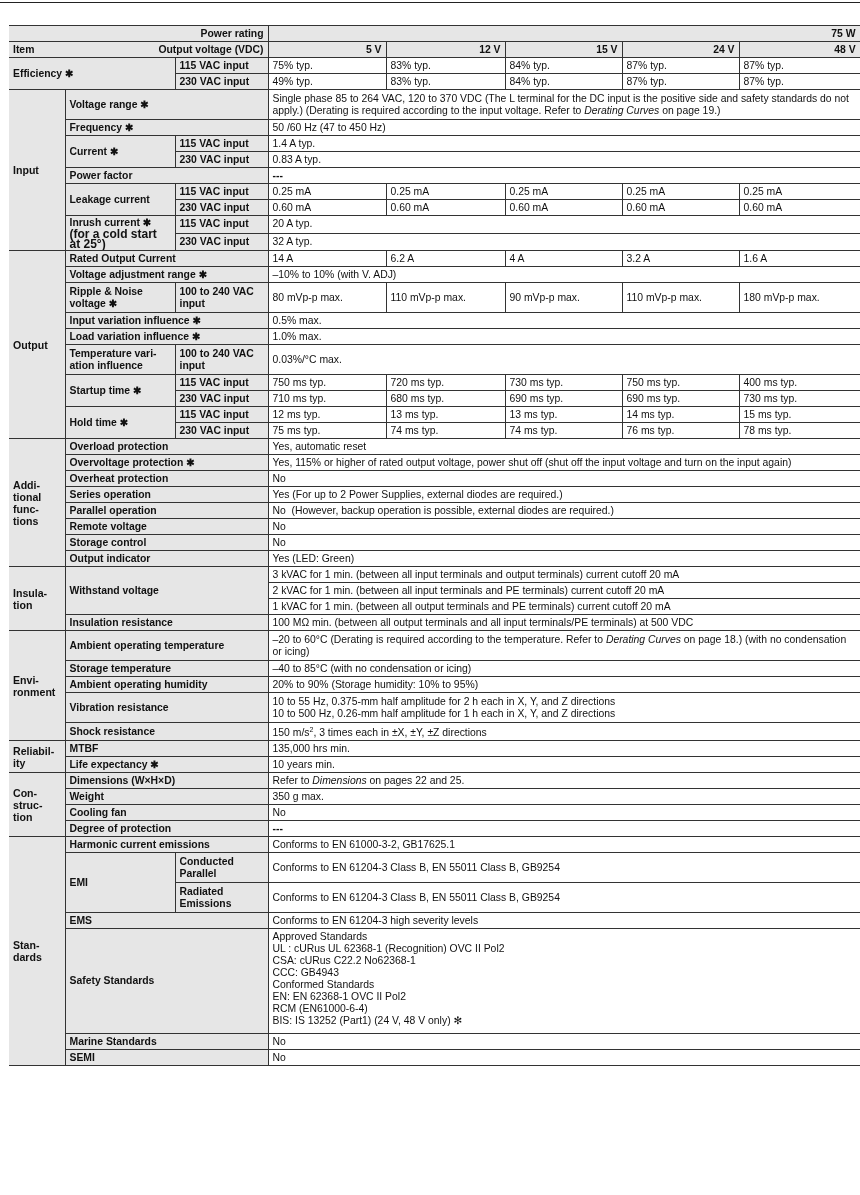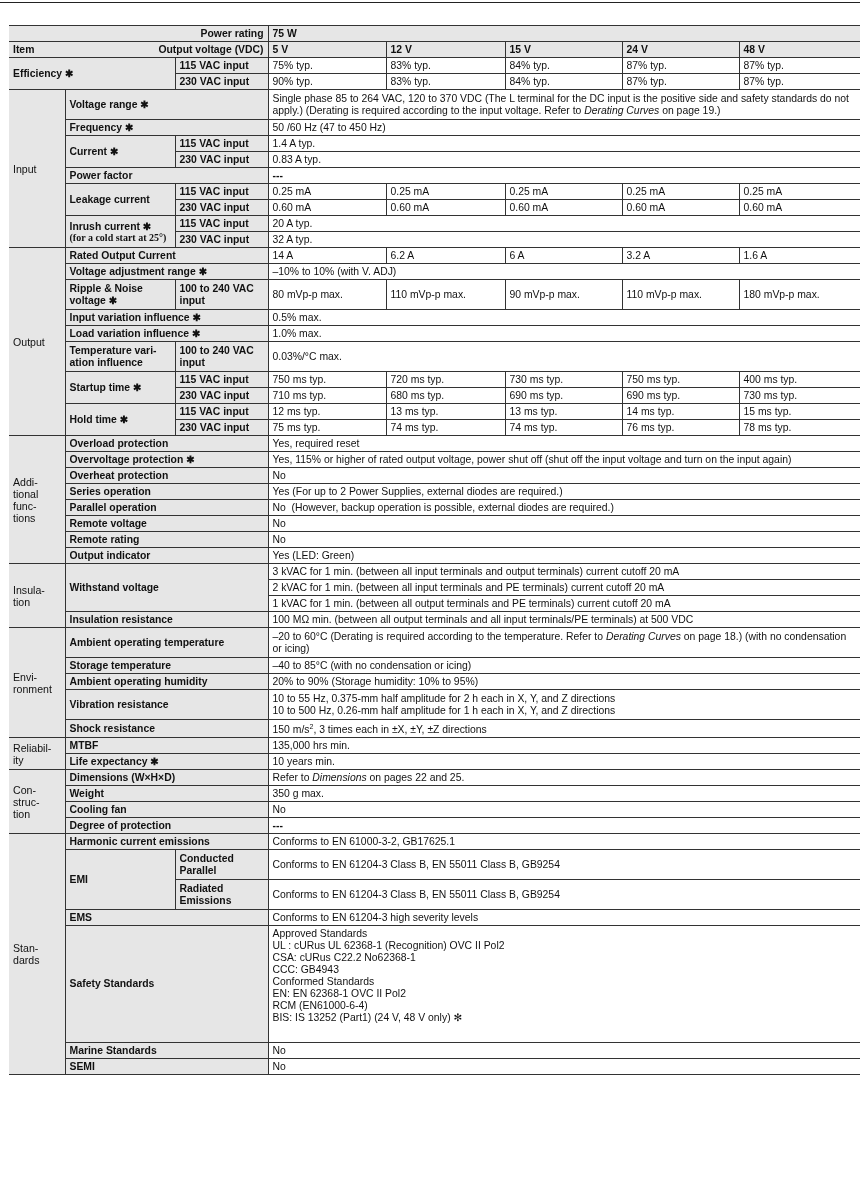--- a/index.html
+++ b/index.html
@@ -1,27 +1,27 @@
 <!DOCTYPE html>
 <html><head>
 <meta charset="utf-8">
 <style>
   html, body { margin: 0; padding: 0; background: #ffffff; }
   body { width: 860px; height: 1195px; position: relative; font-family: "Liberation Sans", sans-serif; color: #111; }
   .topline { position: absolute; left: 0; top: 2px; width: 860px; height: 0; border-top: 1px solid #222; }
   table.spec { position: absolute; left: 9px; top: 17px; width: 851px; border-collapse: collapse; table-layout: fixed; font-size: 10.4px; line-height: 12px; margin-top: 8px; }
   table.spec td { border: 1px solid #333; padding: 1px 4px; vertical-align: middle; overflow: hidden; }
   table.spec td.g { background: #e6e6e6; font-weight: bold; }
-  table.spec td.cat { background: #e6e6e6; font-weight: normal; font-size: 10.6px; border-left: none; }
+  table.spec td.cat { background: #e6e6e6; font-weight: bold; font-size: 10.6px; border-left: none; }
   table.spec td.v { background: #fff; font-weight: normal; }
-  table.spec td.hdr { background: #e6e6e6; font-weight: bold; text-align: left; }
+  table.spec td.hdr { background: #e6e6e6; font-weight: bold; text-align: right; }
   table.spec td.right { text-align: right; }
   table.spec tr { height: 16px; }
   .ast { font-size: 10px; }
-  .small { font-size: 10px; font-weight: bold; display: block; line-height: 10px; font-family: Liberation Serif, serif; }
+  .small { font-size: 12px; font-weight: bold; display: block; line-height: 10px; }
   .pre { white-space: pre-line; }
   .noLB { border-left: none !important; }
   em { }
 </style>
 </head>
 <body>
 
 <div class="topline"></div>
 
 <table class="spec">
@@ -57,21 +57,21 @@
     <td class="g noLB" colspan="2" rowspan="2"><span>Efficiency</span> <span class="ast">✱</span></td>
     <td class="g">115 VAC input</td>
     <td class="v">75% typ.</td>
     <td class="v">83% typ.</td>
     <td class="v">84% typ.</td>
     <td class="v">87% typ.</td>
     <td class="v">87% typ.</td>
   </tr>
   <tr>
     <td class="g">230 VAC input</td>
-    <td class="v">90% typ.</td>
+    <td class="v">49% typ.</td>
     <td class="v">83% typ.</td>
     <td class="v">84% typ.</td>
     <td class="v">87% typ.</td>
     <td class="v">87% typ.</td>
   </tr>
 
   <tr style="height:30px">
     <td class="cat" rowspan="9">Input</td>
     <td class="g" colspan="2"><span>Voltage range</span> <span class="ast">✱</span></td>
     <td class="v" colspan="5"><span>Single phase 85 to 264 VAC, 120 to 370 VDC (The L terminal for the DC input is the positive side and safety standards do not apply.) (Derating is required according to the input voltage. Refer to </span><em>Derating Curves</em><span> on page 19.)</span></td>
@@ -118,21 +118,21 @@
   <tr>
     <td class="g">230 VAC input</td>
     <td class="v" colspan="5">32 A typ.</td>
   </tr>
 
   <tr>
     <td class="cat" rowspan="11">Output</td>
     <td class="g" colspan="2">Rated Output Current</td>
     <td class="v">14 A</td>
     <td class="v">6.2 A</td>
-    <td class="v">6 A</td>
+    <td class="v">4 A</td>
     <td class="v">3.2 A</td>
     <td class="v">1.6 A</td>
   </tr>
   <tr>
     <td class="g" colspan="2"><span>Voltage adjustment range</span> <span class="ast">✱</span></td>
     <td class="v" colspan="5">–10% to 10% (with V. ADJ)</td>
   </tr>
   <tr style="height:30px">
     <td class="g"><span>Ripple &amp; Noise voltage</span> <span class="ast">✱</span></td>
     <td class="g">100 to 240 VAC input</td>
@@ -190,21 +190,21 @@
     <td class="v">78 ms typ.</td>
   </tr>
   <tr style="height:0"></tr>
 
   <tr>
     <td class="cat pre" rowspan="8">Addi-
 tional
 func-
 tions</td>
     <td class="g" colspan="2">Overload protection</td>
-    <td class="v" colspan="5">Yes, required reset</td>
+    <td class="v" colspan="5">Yes, automatic reset</td>
   </tr>
   <tr>
     <td class="g" colspan="2"><span>Overvoltage protection</span> <span class="ast">✱</span></td>
     <td class="v" colspan="5" style="white-space:nowrap">Yes, 115% or higher of rated output voltage, power shut off (shut off the input voltage and turn on the input again)</td>
   </tr>
   <tr>
     <td class="g" colspan="2">Overheat protection</td>
     <td class="v" colspan="5">No</td>
   </tr>
   <tr>
@@ -213,21 +213,21 @@
   </tr>
   <tr>
     <td class="g" colspan="2">Parallel operation</td>
     <td class="v" colspan="5" style="white-space:pre">No  (However, backup operation is possible, external diodes are required.)</td>
   </tr>
   <tr>
     <td class="g" colspan="2">Remote voltage</td>
     <td class="v" colspan="5">No</td>
   </tr>
   <tr>
-    <td class="g" colspan="2">Remote rating</td>
+    <td class="g" colspan="2">Storage control</td>
     <td class="v" colspan="5">No</td>
   </tr>
   <tr>
     <td class="g" colspan="2">Output indicator</td>
     <td class="v" colspan="5">Yes (LED: Green)</td>
   </tr>
 
   <tr>
     <td class="cat pre" rowspan="4">Insula-
 tion</td>
@@ -314,21 +314,21 @@
   <tr style="height:30px">
     <td class="g">Radiated Emissions</td>
     <td class="v" colspan="5">Conforms to EN 61204-3 Class B, EN 55011  Class B, GB9254</td>
   </tr>
   <tr>
     <td class="g" colspan="2">EMS</td>
     <td class="v" colspan="5">Conforms to EN 61204-3 high severity levels</td>
   </tr>
   <tr>
     <td class="g" colspan="2">Safety Standards</td>
-    <td class="v pre" colspan="5" style="padding-top:2px;padding-bottom:18px">Approved Standards
+    <td class="v pre" colspan="5" style="padding-top:2px;padding-bottom:6px">Approved Standards
 UL : cURus UL 62368-1 (Recognition) OVC II Pol2
 CSA: cURus C22.2 No62368-1
 CCC: GB4943
 Conformed Standards
 EN: EN 62368-1 OVC II Pol2
 RCM (EN61000-6-4)
 BIS: IS 13252 (Part1) (24 V, 48 V only) ✻</td>
   </tr>
   <tr>
     <td class="g" colspan="2">Marine Standards</td>

